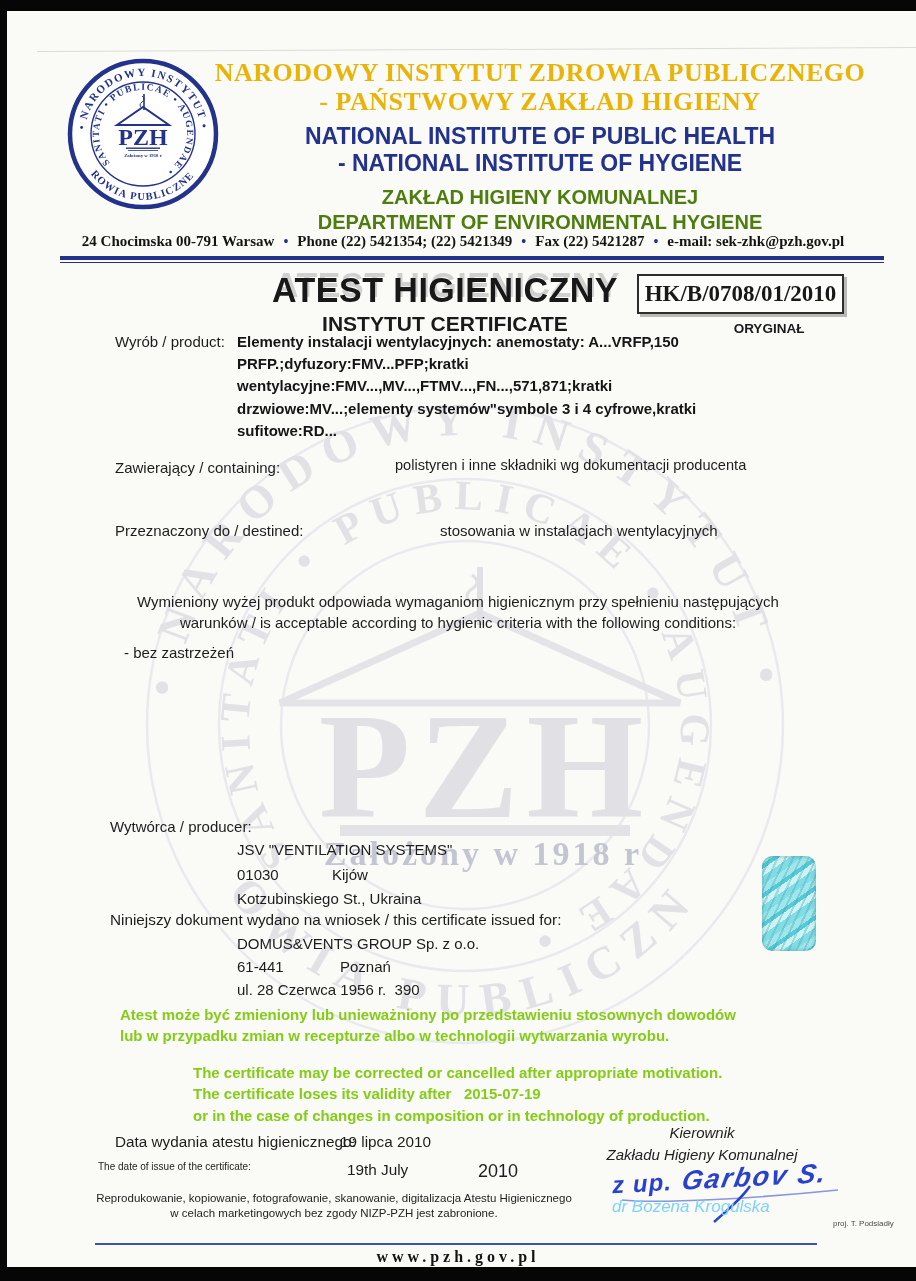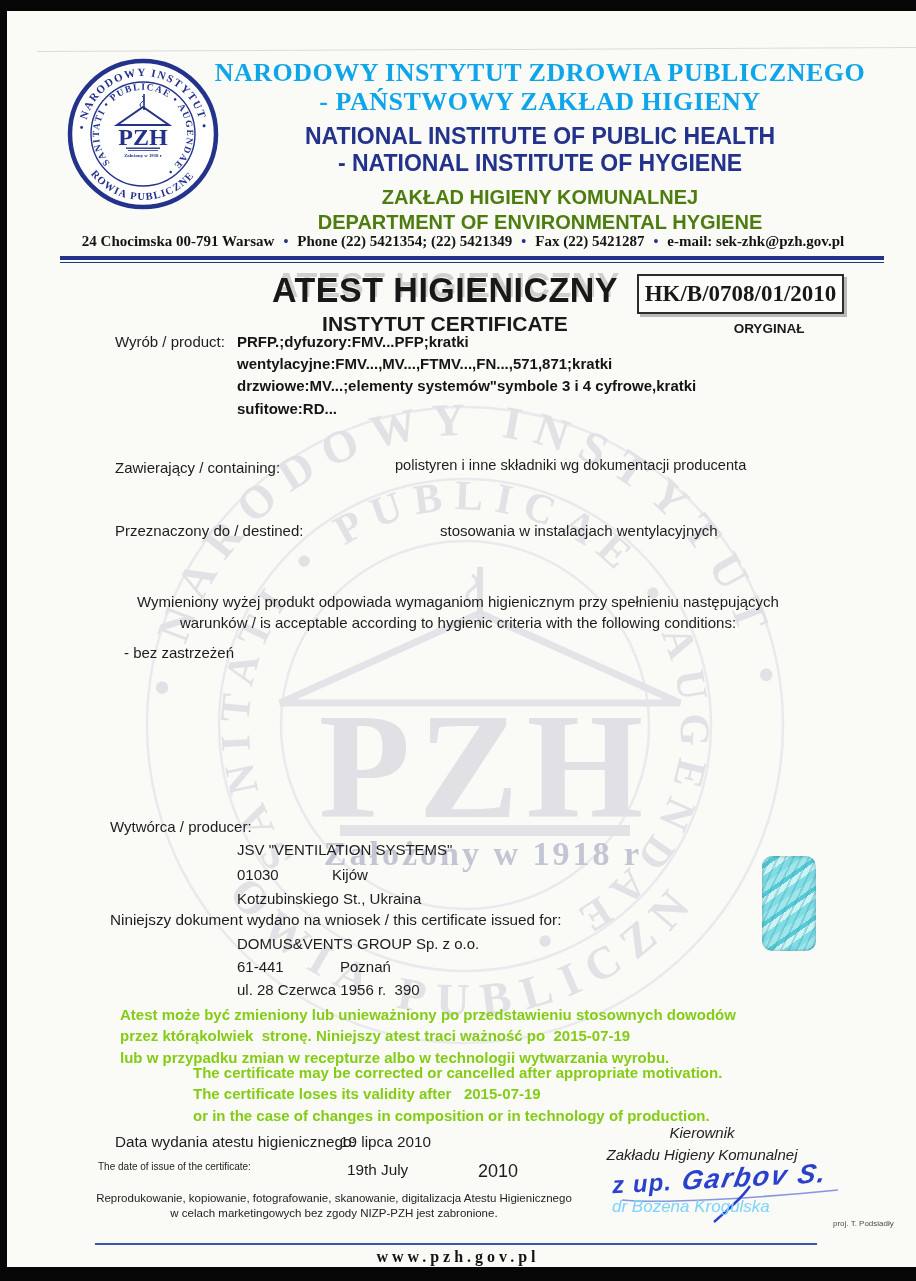--- a/index.html
+++ b/index.html
@@ -2,21 +2,21 @@
 <html><head>
 <meta charset="utf-8">
 <style>
   html,body{margin:0;padding:0;}
   body{width:916px;height:1281px;background:#060606;position:relative;overflow:hidden;
        font-family:"Liberation Sans",sans-serif;color:#1d1d1d;}
   .paper{position:absolute;left:7px;top:11px;width:909px;height:1256px;background:#fafaf7;}
   .paper-edge{position:absolute;left:30px;top:38px;width:886px;height:1px;background:#dcdcd6;transform:rotate(-.25deg);}
   .abs{position:absolute;}
   .hdr-pl{left:190px;width:700px;text-align:center;font-family:"Liberation Serif",serif;
-          font-weight:bold;font-size:26px;color:#0ea5e9;letter-spacing:.5px;}
+          font-weight:bold;font-size:26px;color:#eab308;letter-spacing:.5px;}
   .hdr-en{left:190px;width:700px;text-align:center;font-weight:bold;font-size:23px;color:#23328b;}
   .hdr-dept{left:190px;width:700px;text-align:center;font-weight:bold;font-size:20px;color:#4d7c0f;}
   .addr{left:40px;top:233px;width:846px;text-align:center;font-family:"Liberation Serif",serif;
         font-weight:bold;font-size:15px;color:#141414;}
   .addr .b{color:#23328b;margin:0 9px;font-size:14px;}
   .rule-thick{left:60px;top:256px;width:824px;height:4px;background:#23328b;}
   .rule-thin{left:60px;top:262px;width:824px;height:1px;background:#23328b;}
   .doc-title{left:235px;top:270px;width:420px;text-align:center;font-weight:bold;font-size:34px;
              color:#181818;transform:scaleY(1.05);letter-spacing:.5px;
              text-shadow:2px -4px 0 rgba(130,130,130,.35);}
@@ -123,20 +123,21 @@
 <div class="abs rule-thick"></div>
 <div class="abs rule-thin"></div>
 
 <div class="abs doc-title">ATEST HIGIENICZNY</div>
 <div class="abs num-box">HK/B/0708/01/2010</div>
 <div class="abs doc-sub">INSTYTUT CERTIFICATE</div>
 <div class="abs orig">ORYGINAŁ</div>
 
 <div class="abs lbl" style="left:115px;top:333px;">Wyrób / product:</div>
 <div class="abs plines" style="left:237px;top:331px;width:560px;">
+  <div>Elementy instalacji wentylacyjnych: anemostaty: A...VRFP,150</div>
   <div>PRFP.;dyfuzory:FMV...PFP;kratki</div>
   <div>wentylacyjne:FMV...,MV...,FTMV...,FN...,571,871;kratki</div>
   <div>drzwiowe:MV...;elementy systemów"symbole 3 i 4 cyfrowe,kratki</div>
   <div>sufitowe:RD...</div>
 </div>
 
 <div class="abs lbl" style="left:115px;top:459px;">Zawierający / containing:</div>
 <div class="abs val" style="left:395px;top:457px;font-size:14.6px;">polistyren i inne składniki wg dokumentacji producenta</div>
 
 <div class="abs lbl" style="left:115px;top:522px;">Przeznaczony do / destined:</div>
@@ -153,21 +154,20 @@
 <div class="abs val" style="left:237px;top:890px;">Kotzubinskiego St., Ukraina</div>
 
 <div class="abs lbl" style="left:110px;top:911px;font-size:15.3px;">Niniejszy dokument wydano na wniosek / this certificate issued for:</div>
 <div class="abs val" style="left:237px;top:935px;">DOMUS&amp;VENTS GROUP Sp. z o.o.</div>
 <div class="abs val" style="left:237px;top:958px;">61-441</div>
 <div class="abs val" style="left:340px;top:958px;">Poznań</div>
 <div class="abs val" style="left:237px;top:981px;white-space:pre-wrap;">ul. 28 Czerwca 1956 r.  390</div>
 
 <div class="abs vpl" style="left:120px;top:1004px;width:700px;">
   <div>Atest może być zmieniony lub unieważniony po przedstawieniu stosownych dowodów</div>
-  <div>przez którąkolwiek  stronę. Niniejszy atest traci ważność po  2015-07-19</div>
   <div>lub w przypadku zmian w recepturze albo w technologii wytwarzania wyrobu.</div>
 </div>
 <div class="abs ven" style="left:193px;top:1062px;width:660px;">
   <div>The certificate may be corrected or cancelled after appropriate motivation.</div>
   <div>The certificate loses its validity after   2015-07-19</div>
   <div>or in the case of changes in composition or in technology of production.</div>
 </div>
 
 <div class="abs val" style="left:115px;top:1133px;font-size:15.3px;">Data wydania atestu higienicznego:</div>
 <div class="abs val" style="left:340px;top:1133px;font-size:15.3px;">19 lipca 2010</div>

